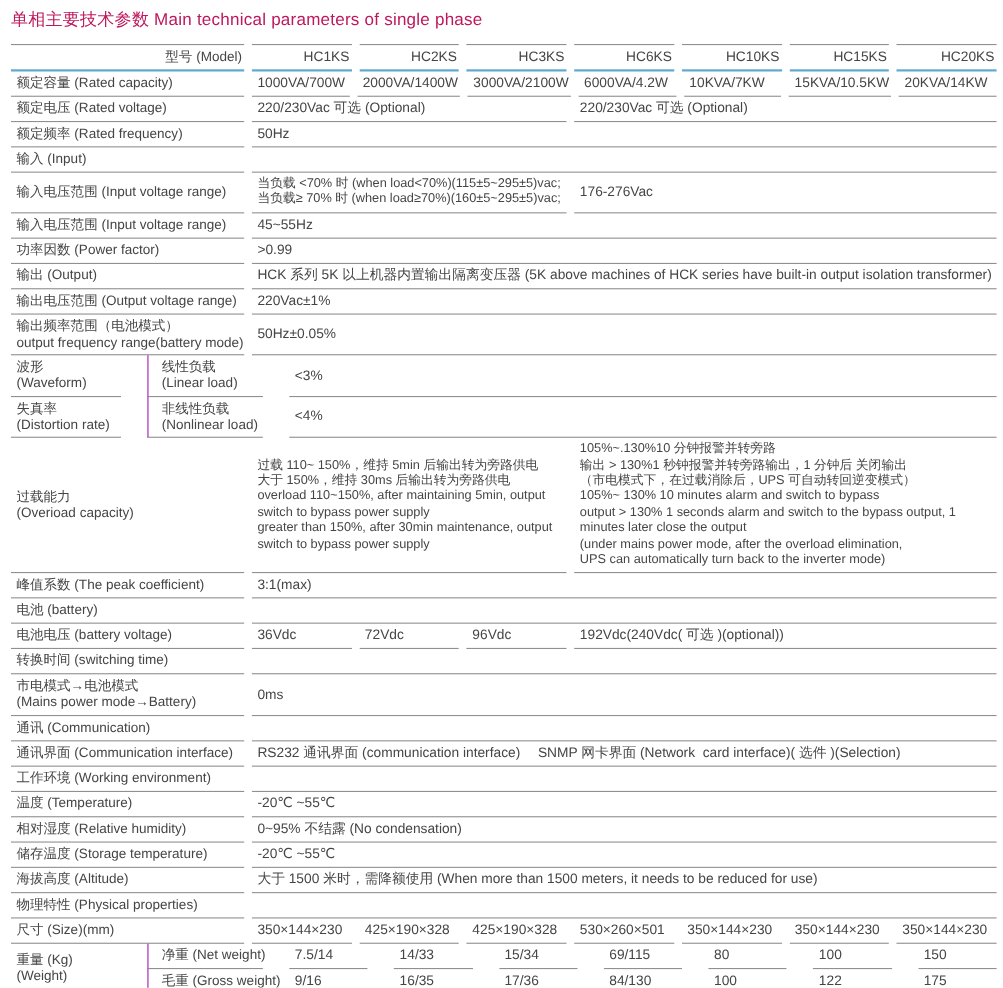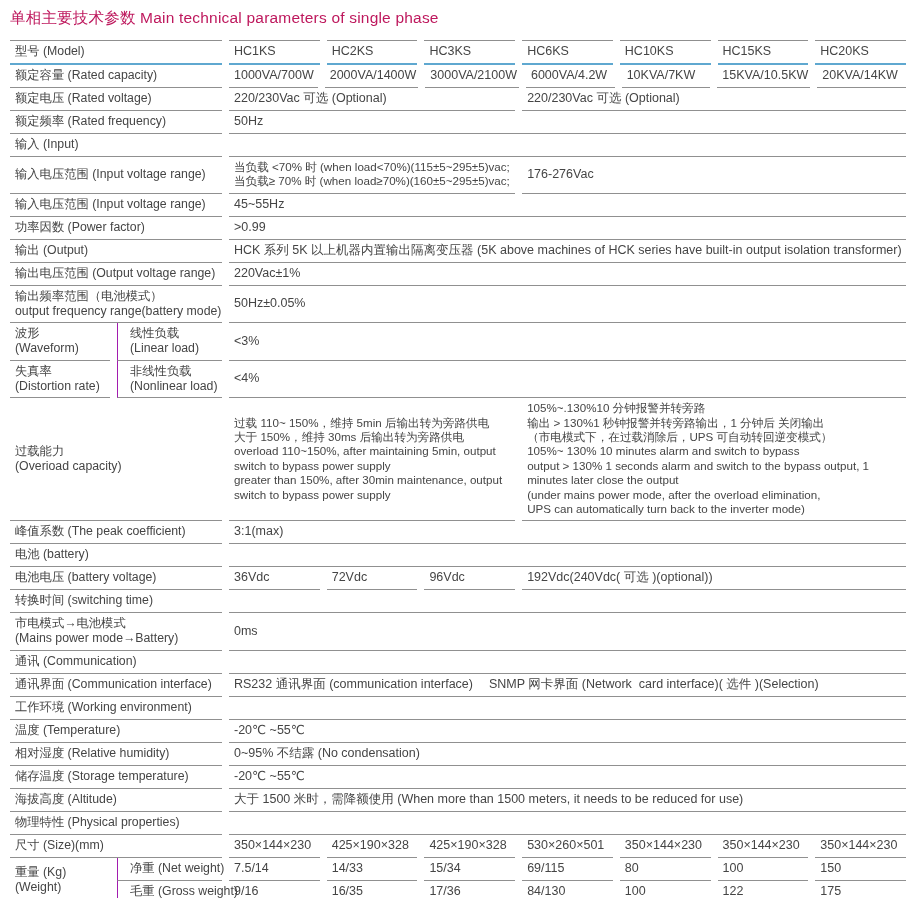--- a/index.html
+++ b/index.html
@@ -11,32 +11,32 @@
   }
   .page{padding:6px 6px 0 10px;}
   .title{
     font-size:15.5px;font-weight:normal;color:#be185d;
     margin:2px 0 11px 0;letter-spacing:.2px;
   }
   .table{border-bottom:2px solid #4f86ab;}
   
   .r{display:grid;grid-template-columns:212px repeat(7,1fr);column-gap:7px;}
   
-  .rs{display:grid;grid-template-columns:100px 105px repeat(7,1fr);column-gap:7px;}
+  .rs{display:grid;grid-template-columns:100px 105px repeat(7,1fr);column-gap:24px;}
   .c{
     border-bottom:1px solid #909090;
     padding:3px 2px 4px 5px;
     display:flex;align-items:center;
     font-size:12.5px;line-height:1.2;
     min-height:15px;
   }
   .c span{white-space:pre;}
   .label{font-size:12.3px;}
   .small span{font-size:11.6px;line-height:1.24;}
-  .hdr .c{border-bottom:2px solid #5fa8d0;border-top:1px solid #8f8f8f;}
+  .hdr .c{border-bottom:2px solid #5fa8d0;border-top:1px solid #8f8f8f;justify-content:flex-end;}
   .v3{grid-column:2/5;}
   .v4{grid-column:5/9;}
   .vA{grid-column:2/9;align-items:center;}
   .vAs{grid-column:3/10;}
   .div{border-left:1px solid #a21caf;padding-left:12px;}
   .wl{grid-row:1/3;}
   .pair span + span{margin-left:16px;}
 </style>
 </head>
 <body>

